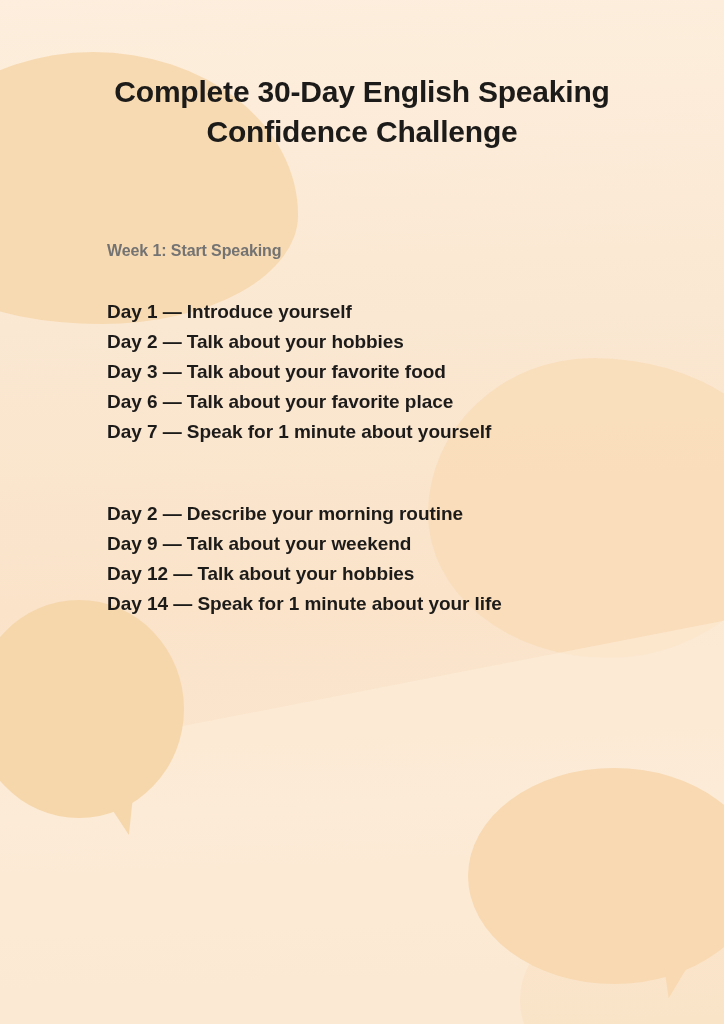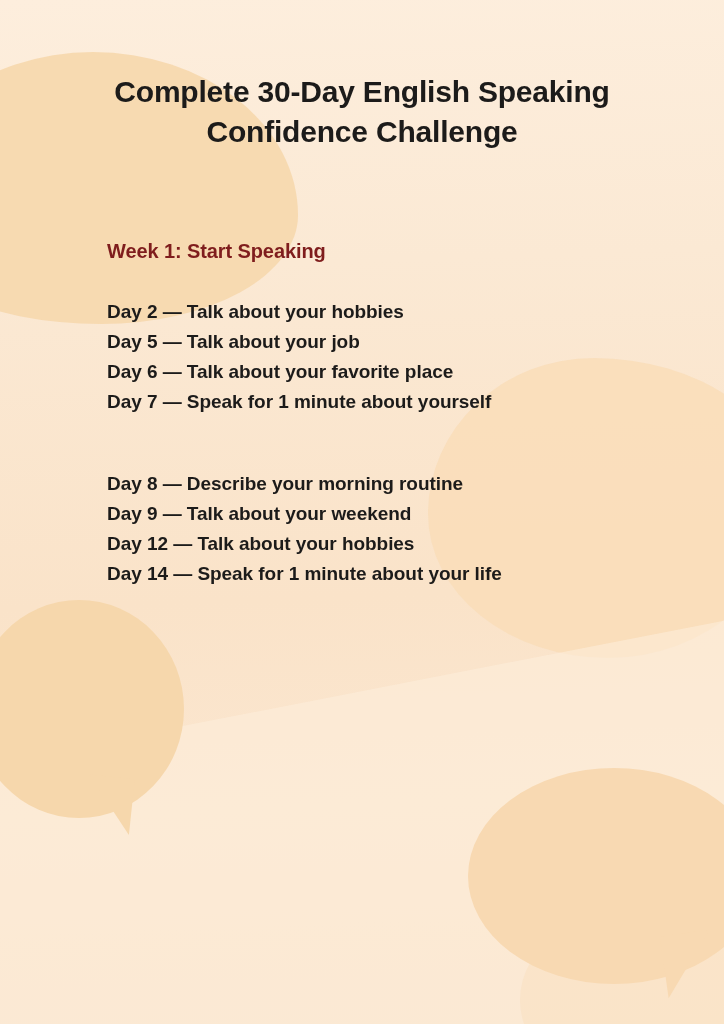--- a/index.html
+++ b/index.html
@@ -147,23 +147,23 @@
     color: #1c1b1a;
     letter-spacing: -0.2px;
   }
 
   .sections { position: absolute; left: 107px; top: 236px; width: 560px; }
 
   .week-block { margin-bottom: 0; }
   .week-block.second { margin-top: 52px; }
 
   .week-heading {
-    font-size: 20px;
+    font-size: 16px;
     font-weight: bold;
-    color: #7f1d1d;
+    color: #737373;
     line-height: 30px;
     letter-spacing: -0.1px;
     margin-bottom: 31px;
   }
 
   .day-list { list-style: none; }
 
   .day-item {
     font-size: 19px;
     font-weight: bold;
@@ -198,30 +198,31 @@
 
   <div class="content">
 
     <h1 class="poster-title">Complete 30-Day English Speaking Confidence Challenge</h1>
 
     <div class="sections">
 
       <section class="week-block">
         <h2 class="week-heading">Week 1: Start Speaking</h2>
         <ul class="day-list">
+          <li class="day-item">Day 1 — Introduce yourself</li>
           <li class="day-item">Day 2 — Talk about your hobbies</li>
-          <li class="day-item">Day 5 — Talk about your job</li>
+          <li class="day-item">Day 3 — Talk about your favorite food</li>
           <li class="day-item">Day 6 — Talk about your favorite place</li>
           <li class="day-item">Day 7 — Speak for 1 minute about yourself</li>
         </ul>
       </section>
 
       <section class="week-block second">
         <ul class="day-list">
-          <li class="day-item">Day 8 — Describe your morning routine</li>
+          <li class="day-item">Day 2 — Describe your morning routine</li>
           <li class="day-item">Day 9 — Talk about your weekend</li>
           <li class="day-item">Day 12 — Talk about your hobbies</li>
           <li class="day-item">Day 14 — Speak for 1 minute about your life</li>
         </ul>
       </section>
 
     </div>
   </div>
 </div>
 

